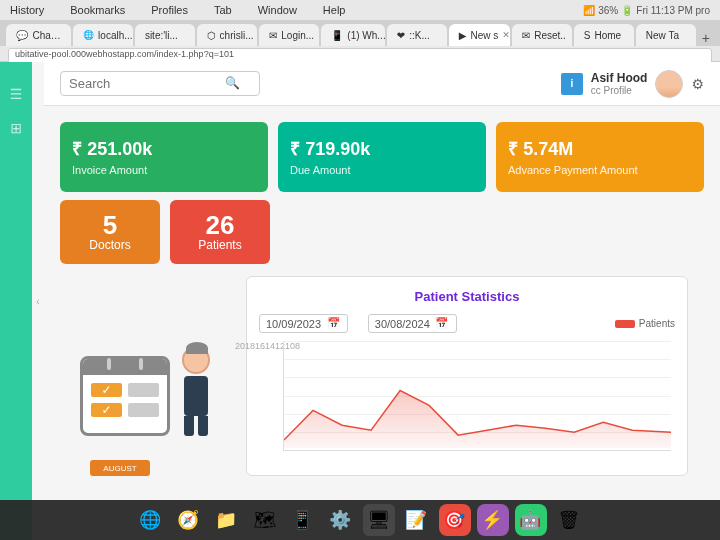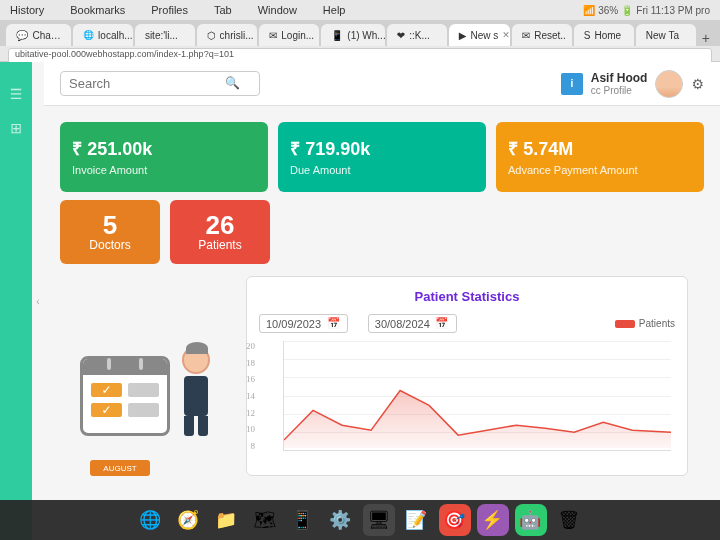--- a/index.html
+++ b/index.html
@@ -299,27 +299,26 @@
       border-bottom: 1px solid #ddd;
       margin-left: 24px;
       margin-right: 4px;
     }
     .y-axis {
       position: absolute;
       left: -24px;
       top: 0;
       height: 100%;
       display: flex;
-      flex-direction: column;
+      flex-direction: row;
       justify-content: space-between;
       font-size: 9px;
       color: #aaa;
       text-align: right;
       width: 20px;
-      font-family: Liberation Serif, serif;
     }
     .grid-line {
       position: absolute;
       left: 0;
       right: 0;
       border-top: 1px solid #f0f0f0;
     }
     .chart-line-svg {
       position: absolute;
       top: 0;

